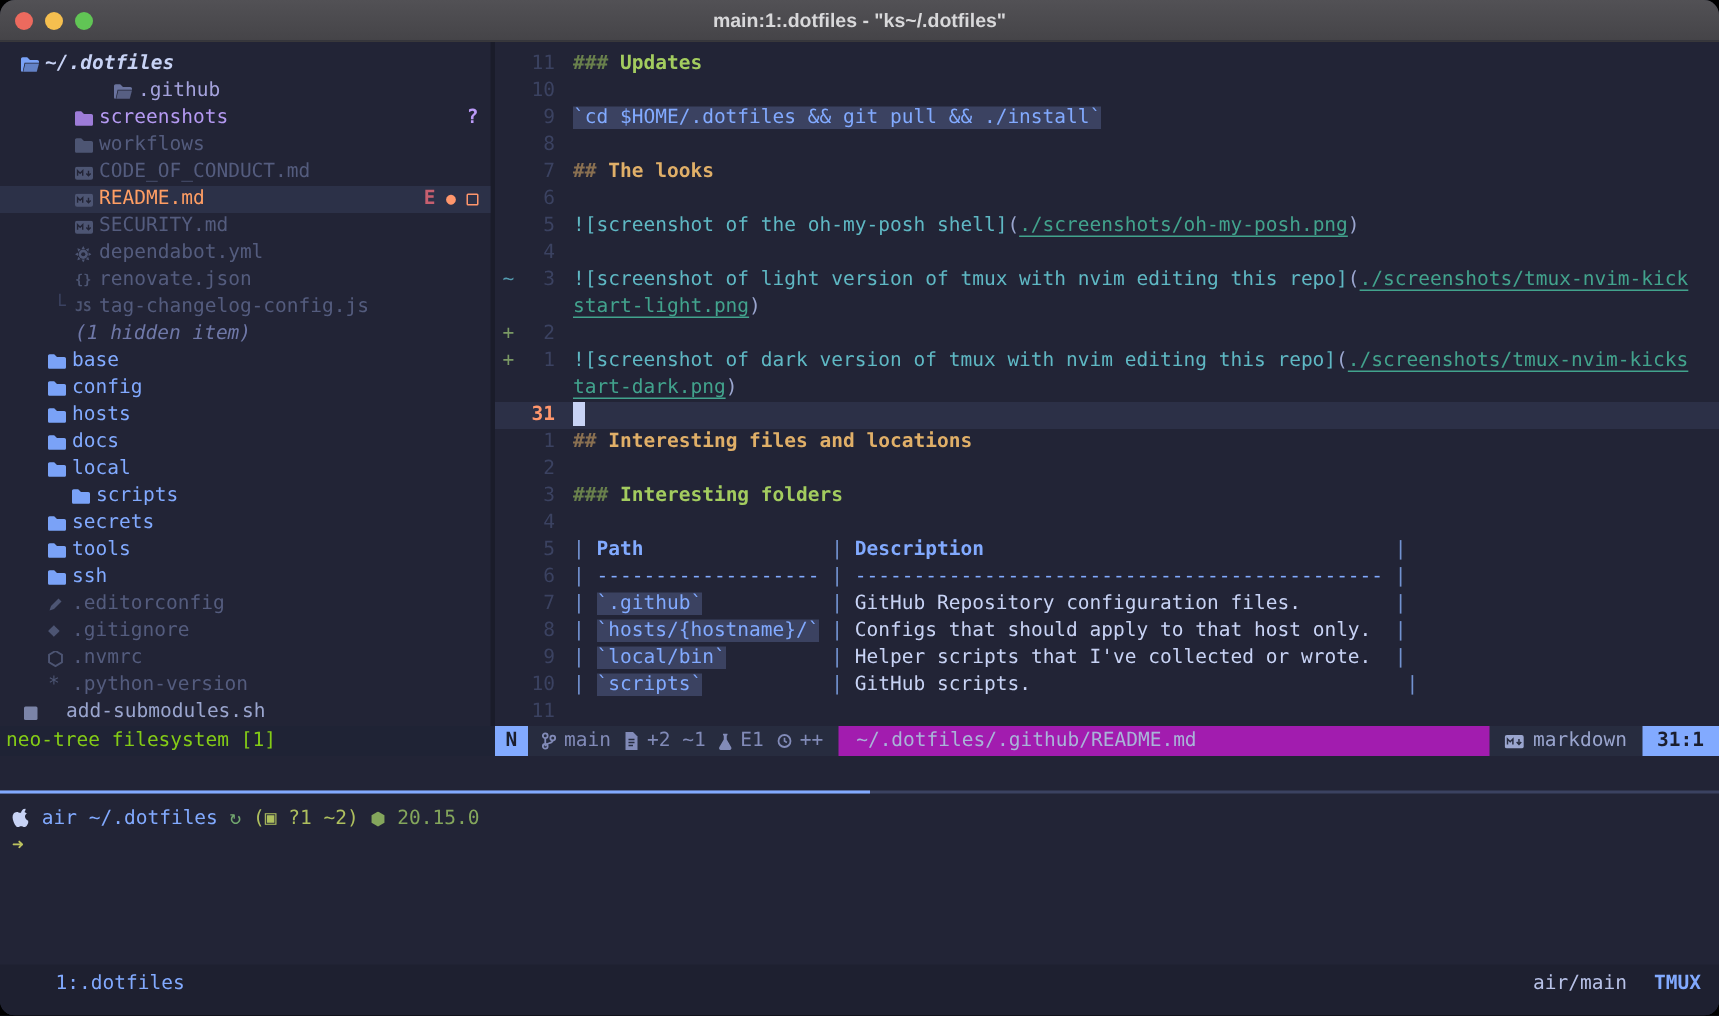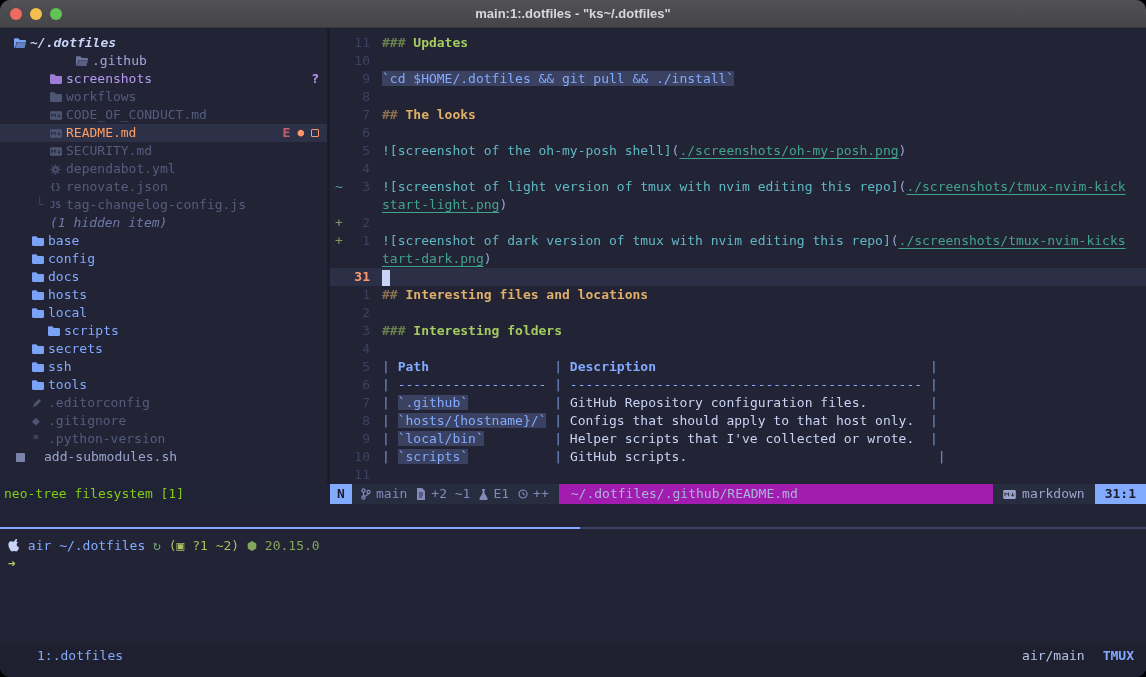--- a/index.html
+++ b/index.html
@@ -215,36 +215,36 @@
                 </svg>
               </span>
               <span class="lbl-blue">config</span>
             </div>
             <div class="trow" style="padding-left: 32px;">
               <span class="ticon ic-blue">
                 <svg width="12" height="10" viewBox="0 0 16 13">
                   <path d="M0 1.5C0 .7.7 0 1.5 0h4L8 2.5h6.5c.8 0 1.5.7 1.5 1.5v7.5c0 .8-.7 1.5-1.5 1.5h-13C.7 13 0 12.3 0 11.5z" fill="currentColor"></path>
                 </svg>
               </span>
+              <span class="lbl-blue">hosts</span>
+            </div>
+            <div class="trow" style="padding-left: 32px;">
+              <span class="ticon ic-blue">
+                <svg width="12" height="10" viewBox="0 0 16 13">
+                  <path d="M0 1.5C0 .7.7 0 1.5 0h4L8 2.5h6.5c.8 0 1.5.7 1.5 1.5v7.5c0 .8-.7 1.5-1.5 1.5h-13C.7 13 0 12.3 0 11.5z" fill="currentColor"></path>
+                </svg>
+              </span>
               <span class="lbl-blue">docs</span>
             </div>
             <div class="trow" style="padding-left: 32px;">
               <span class="ticon ic-blue">
                 <svg width="12" height="10" viewBox="0 0 16 13">
                   <path d="M0 1.5C0 .7.7 0 1.5 0h4L8 2.5h6.5c.8 0 1.5.7 1.5 1.5v7.5c0 .8-.7 1.5-1.5 1.5h-13C.7 13 0 12.3 0 11.5z" fill="currentColor"></path>
                 </svg>
               </span>
-              <span class="lbl-blue">hosts</span>
-            </div>
-            <div class="trow" style="padding-left: 32px;">
-              <span class="ticon ic-blue">
-                <svg width="12" height="10" viewBox="0 0 16 13">
-                  <path d="M0 1.5C0 .7.7 0 1.5 0h4L8 2.5h6.5c.8 0 1.5.7 1.5 1.5v7.5c0 .8-.7 1.5-1.5 1.5h-13C.7 13 0 12.3 0 11.5z" fill="currentColor"></path>
-                </svg>
-              </span>
               <span class="lbl-blue">local</span>
             </div>
             <div class="trow" style="padding-left: 32px; margin-left: 16px;">
               <span class="ticon ic-blue">
                 <svg width="12" height="10" viewBox="0 0 16 13">
                   <path d="M0 1.5C0 .7.7 0 1.5 0h4L8 2.5h6.5c.8 0 1.5.7 1.5 1.5v7.5c0 .8-.7 1.5-1.5 1.5h-13C.7 13 0 12.3 0 11.5z" fill="currentColor"></path>
                 </svg>
               </span>
               <span class="lbl-blue">scripts</span>
             </div>
@@ -255,43 +255,51 @@
                 </svg>
               </span>
               <span class="lbl-blue">secrets</span>
             </div>
             <div class="trow" style="padding-left: 32px;">
               <span class="ticon ic-blue">
                 <svg width="12" height="10" viewBox="0 0 16 13">
                   <path d="M0 1.5C0 .7.7 0 1.5 0h4L8 2.5h6.5c.8 0 1.5.7 1.5 1.5v7.5c0 .8-.7 1.5-1.5 1.5h-13C.7 13 0 12.3 0 11.5z" fill="currentColor"></path>
                 </svg>
               </span>
+              <span class="lbl-blue">tools</span>
+            </div>
+            <div class="trow" style="padding-left: 32px;">
+              <span class="ticon ic-blue">
+                <svg width="12" height="10" viewBox="0 0 16 13">
+                  <path d="M0 1.5C0 .7.7 0 1.5 0h4L8 2.5h6.5c.8 0 1.5.7 1.5 1.5v7.5c0 .8-.7 1.5-1.5 1.5h-13C.7 13 0 12.3 0 11.5z" fill="currentColor"></path>
+                </svg>
+              </span>
               <span class="lbl-blue">ssh</span>
-            </div>
-            <div class="trow" style="padding-left: 32px;">
-              <span class="ticon ic-blue">
-                <svg width="12" height="10" viewBox="0 0 16 13">
-                  <path d="M0 1.5C0 .7.7 0 1.5 0h4L8 2.5h6.5c.8 0 1.5.7 1.5 1.5v7.5c0 .8-.7 1.5-1.5 1.5h-13C.7 13 0 12.3 0 11.5z" fill="currentColor"></path>
-                </svg>
-              </span>
-              <span class="lbl-blue">tools</span>
             </div>
             <div class="trow" style="padding-left: 32px;">
               <span class="ticon ic-dim">
                 <svg width="10" height="10" viewBox="0 0 10 10">
                   <path d="M1 9l1-3 5-5 2 2-5 5z" fill="currentColor"></path>
                 </svg>
               </span>
               <span class="lbl-dim">.editorconfig</span>
             </div>
             <div class="trow" style="padding-left: 32px;">
               <span class="ticon ic-dim">
                 <span class="">◆</span>
               </span>
               <span class="lbl-dim">.gitignore</span>
+            </div>
+            <div class="trow" style="padding-left: 32px;">
+              <span class="ticon ic-dim">
+                <svg width="10" height="11" viewBox="0 0 10 11">
+                  <path d="M5 0l4.3 2.5v5L5 10 .7 7.5v-5z" fill="none" stroke="currentColor" stroke-width="1.3"></path>
+                </svg>
+              </span>
+              <span class="lbl-dim">.nvmrc</span>
             </div>
             <div class="trow" style="padding-left: 32px;">
               <span class="ticon ic-dim">
                 <span class="">*</span>
               </span>
               <span class="lbl-dim">.python-version</span>
             </div>
             <div class="trow" style="padding-left: 16px; gap: 12px;">
               <span class="ticon ic-dimlight">
                 <span class="sq-icon"></span>

